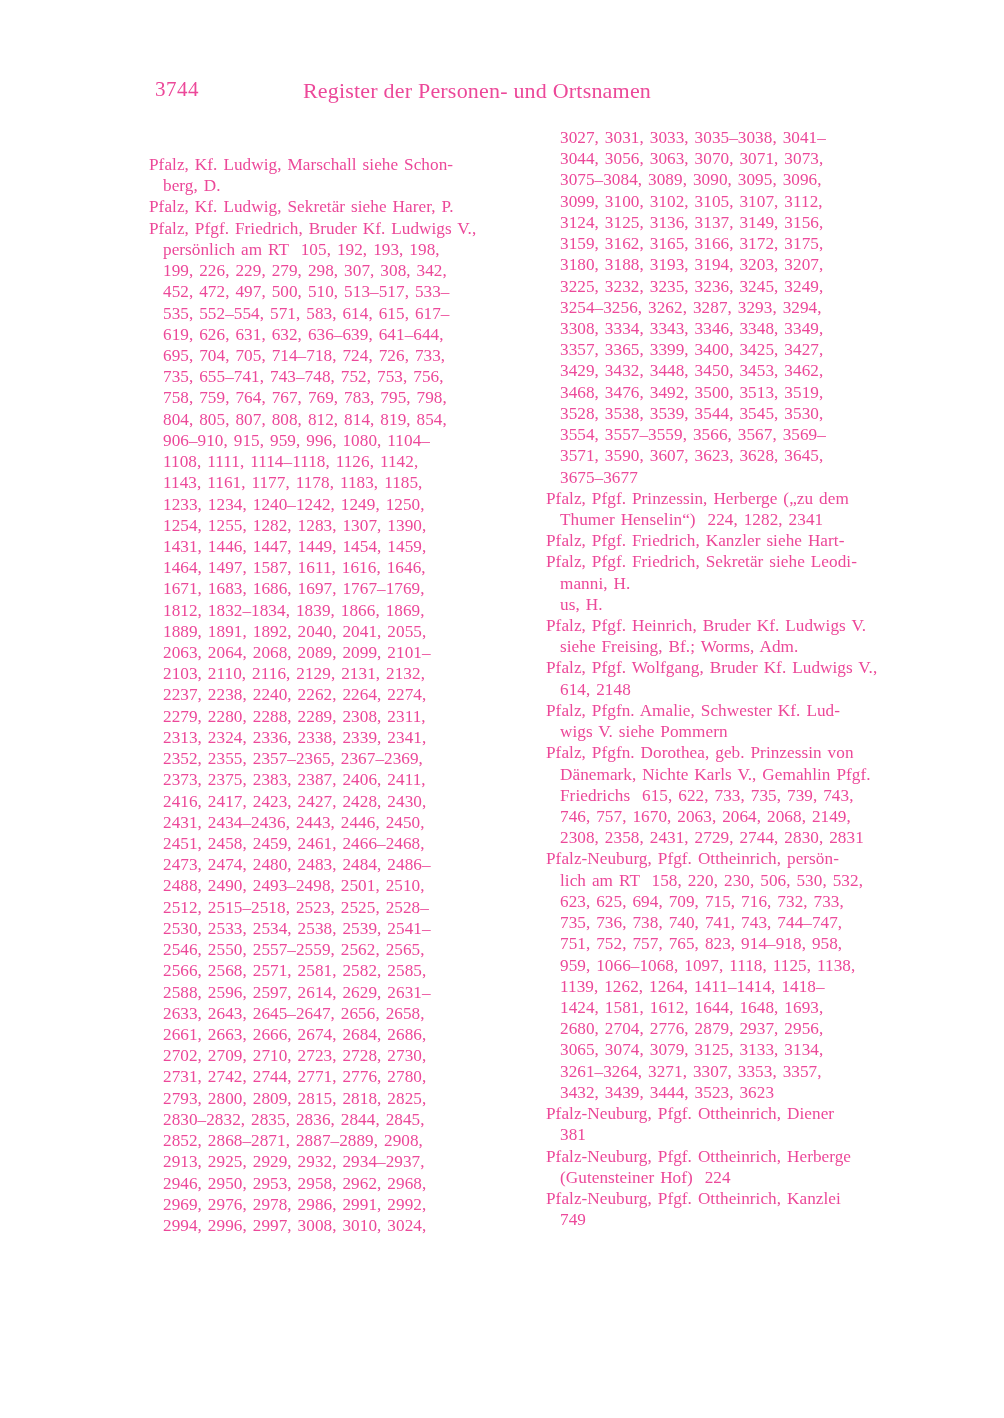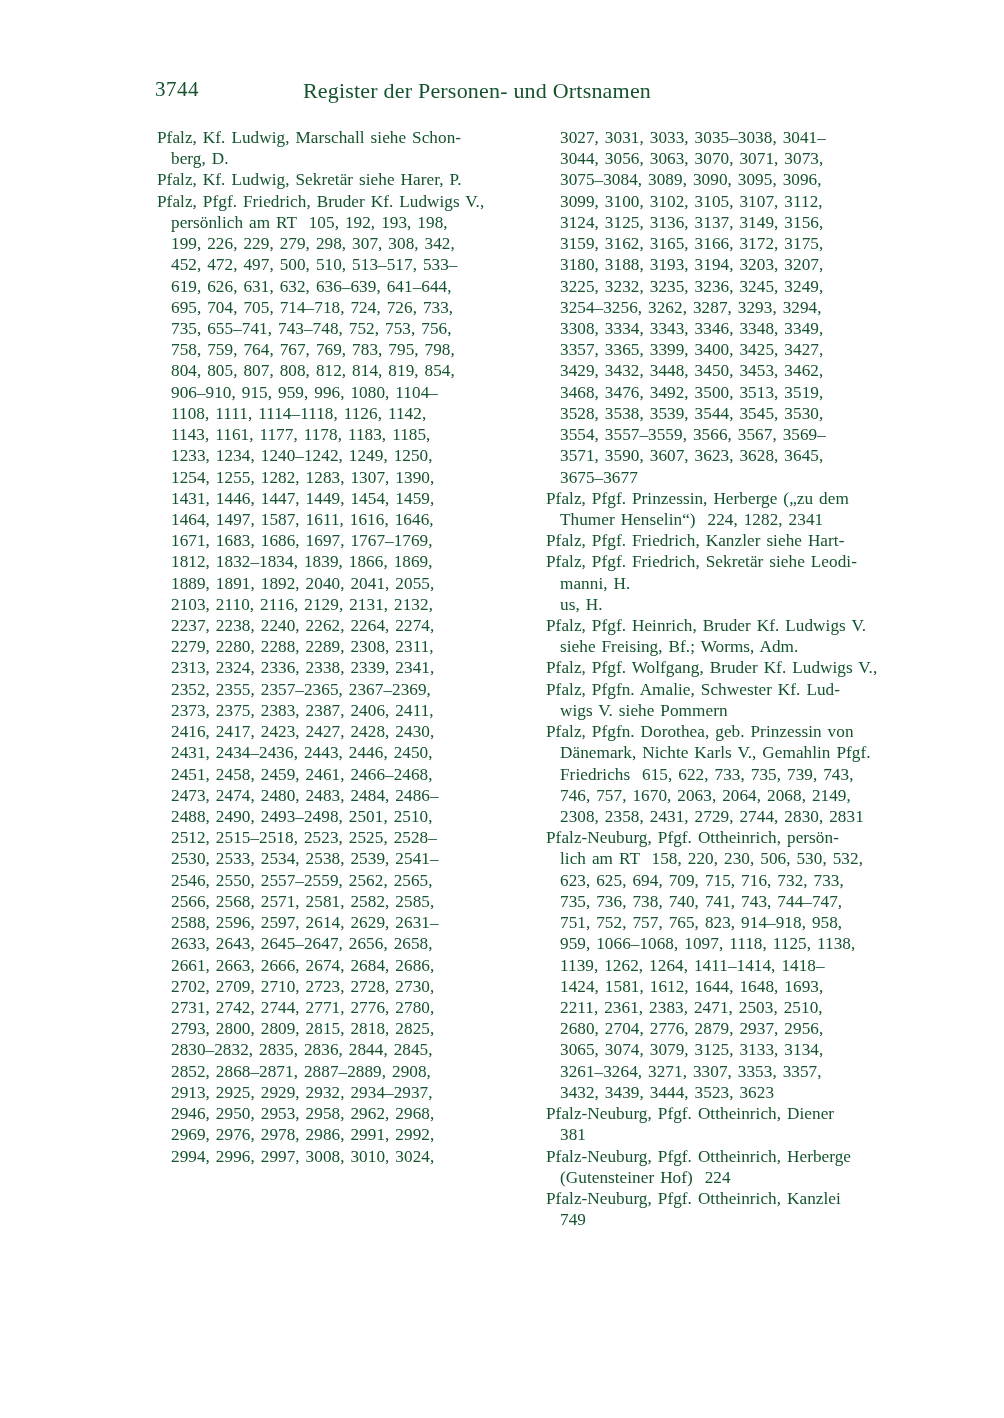--- a/index.html
+++ b/index.html
@@ -6,21 +6,21 @@
     margin: 0;
     padding: 0;
     background: #ffffff;
   }
   .page {
     position: relative;
     width: 1004px;
     height: 1418px;
     background: #ffffff;
     font-family: "Liberation Serif", "DejaVu Serif", serif;
-    color: #14532d;
+    color: #ec4899;
     overflow: hidden;
   }
   .page-number {
     position: absolute;
     left: 155px;
     top: 77px;
     font-size: 21px;
     line-height: 24px;
     letter-spacing: 0.5px;
   }
@@ -31,21 +31,21 @@
     transform: translateX(-50%);
     font-size: 22px;
     line-height: 22px;
     white-space: nowrap;
     letter-spacing: 0.2px;
   }
   .col {
     position: absolute;
     top: 127px;
   }
-  .col-left  { left: 157px; width: 380px; }
+  .col-left  { left: 149px; width: 380px; margin-top: 27px; }
   .col-right { left: 546px; width: 395px; }
   .line {
     font-size: 17.2px;
     line-height: 21.22px;
     height: 21.22px;
     white-space: pre;
     word-spacing: 1.6px;
     letter-spacing: 0.05px;
   }
   .line.cont { padding-left: 14px; }
@@ -58,35 +58,37 @@
   <div class="running-title">Register der Personen- und Ortsnamen</div>
 
   <div class="col col-left">
       <div class="line">Pfalz, Kf. Ludwig, Marschall siehe Schon-</div>
       <div class="line cont">berg, D.</div>
       <div class="line">Pfalz, Kf. Ludwig, Sekretär siehe Harer, P.</div>
       <div class="line">Pfalz, Pfgf. Friedrich, Bruder Kf. Ludwigs V.,</div>
       <div class="line cont">persönlich am RT  105, 192, 193, 198,</div>
       <div class="line cont">199, 226, 229, 279, 298, 307, 308, 342,</div>
       <div class="line cont">452, 472, 497, 500, 510, 513–517, 533–</div>
+      <div class="line cont">535, 552–554, 571, 583, 614, 615, 617–</div>
       <div class="line cont">619, 626, 631, 632, 636–639, 641–644,</div>
       <div class="line cont">695, 704, 705, 714–718, 724, 726, 733,</div>
       <div class="line cont">735, 655–741, 743–748, 752, 753, 756,</div>
       <div class="line cont">758, 759, 764, 767, 769, 783, 795, 798,</div>
       <div class="line cont">804, 805, 807, 808, 812, 814, 819, 854,</div>
       <div class="line cont">906–910, 915, 959, 996, 1080, 1104–</div>
       <div class="line cont">1108, 1111, 1114–1118, 1126, 1142,</div>
       <div class="line cont">1143, 1161, 1177, 1178, 1183, 1185,</div>
       <div class="line cont">1233, 1234, 1240–1242, 1249, 1250,</div>
       <div class="line cont">1254, 1255, 1282, 1283, 1307, 1390,</div>
       <div class="line cont">1431, 1446, 1447, 1449, 1454, 1459,</div>
       <div class="line cont">1464, 1497, 1587, 1611, 1616, 1646,</div>
       <div class="line cont">1671, 1683, 1686, 1697, 1767–1769,</div>
       <div class="line cont">1812, 1832–1834, 1839, 1866, 1869,</div>
       <div class="line cont">1889, 1891, 1892, 2040, 2041, 2055,</div>
+      <div class="line cont">2063, 2064, 2068, 2089, 2099, 2101–</div>
       <div class="line cont">2103, 2110, 2116, 2129, 2131, 2132,</div>
       <div class="line cont">2237, 2238, 2240, 2262, 2264, 2274,</div>
       <div class="line cont">2279, 2280, 2288, 2289, 2308, 2311,</div>
       <div class="line cont">2313, 2324, 2336, 2338, 2339, 2341,</div>
       <div class="line cont">2352, 2355, 2357–2365, 2367–2369,</div>
       <div class="line cont">2373, 2375, 2383, 2387, 2406, 2411,</div>
       <div class="line cont">2416, 2417, 2423, 2427, 2428, 2430,</div>
       <div class="line cont">2431, 2434–2436, 2443, 2446, 2450,</div>
       <div class="line cont">2451, 2458, 2459, 2461, 2466–2468,</div>
       <div class="line cont">2473, 2474, 2480, 2483, 2484, 2486–</div>
@@ -129,36 +131,36 @@
       <div class="line cont">3675–3677</div>
       <div class="line">Pfalz, Pfgf. Prinzessin, Herberge („zu dem</div>
       <div class="line cont">Thumer Henselin“)  224, 1282, 2341</div>
       <div class="line">Pfalz, Pfgf. Friedrich, Kanzler siehe Hart-</div>
       <div class="line">Pfalz, Pfgf. Friedrich, Sekretär siehe Leodi-</div>
       <div class="line cont">manni, H.</div>
       <div class="line cont">us, H.</div>
       <div class="line">Pfalz, Pfgf. Heinrich, Bruder Kf. Ludwigs V.</div>
       <div class="line cont">siehe Freising, Bf.; Worms, Adm.</div>
       <div class="line">Pfalz, Pfgf. Wolfgang, Bruder Kf. Ludwigs V.,</div>
+      <div class="line cont">614, 2148</div>
       <div class="line">Pfalz, Pfgfn. Amalie, Schwester Kf. Lud-</div>
       <div class="line cont">wigs V. siehe Pommern</div>
       <div class="line">Pfalz, Pfgfn. Dorothea, geb. Prinzessin von</div>
       <div class="line cont">Dänemark, Nichte Karls V., Gemahlin Pfgf.</div>
       <div class="line cont">Friedrichs  615, 622, 733, 735, 739, 743,</div>
       <div class="line cont">746, 757, 1670, 2063, 2064, 2068, 2149,</div>
       <div class="line cont">2308, 2358, 2431, 2729, 2744, 2830, 2831</div>
       <div class="line">Pfalz-Neuburg, Pfgf. Ottheinrich, persön-</div>
       <div class="line cont">lich am RT  158, 220, 230, 506, 530, 532,</div>
       <div class="line cont">623, 625, 694, 709, 715, 716, 732, 733,</div>
       <div class="line cont">735, 736, 738, 740, 741, 743, 744–747,</div>
       <div class="line cont">751, 752, 757, 765, 823, 914–918, 958,</div>
       <div class="line cont">959, 1066–1068, 1097, 1118, 1125, 1138,</div>
       <div class="line cont">1139, 1262, 1264, 1411–1414, 1418–</div>
       <div class="line cont">1424, 1581, 1612, 1644, 1648, 1693,</div>
-      <div class="line cont">2211, 2361, 2383, 2471, 2503, 2510,</div>
       <div class="line cont">2680, 2704, 2776, 2879, 2937, 2956,</div>
       <div class="line cont">3065, 3074, 3079, 3125, 3133, 3134,</div>
       <div class="line cont">3261–3264, 3271, 3307, 3353, 3357,</div>
       <div class="line cont">3432, 3439, 3444, 3523, 3623</div>
       <div class="line">Pfalz-Neuburg, Pfgf. Ottheinrich, Diener</div>
       <div class="line cont">381</div>
       <div class="line">Pfalz-Neuburg, Pfgf. Ottheinrich, Herberge</div>
       <div class="line cont">(Gutensteiner Hof)  224</div>
       <div class="line">Pfalz-Neuburg, Pfgf. Ottheinrich, Kanzlei</div>
       <div class="line cont">749</div>

